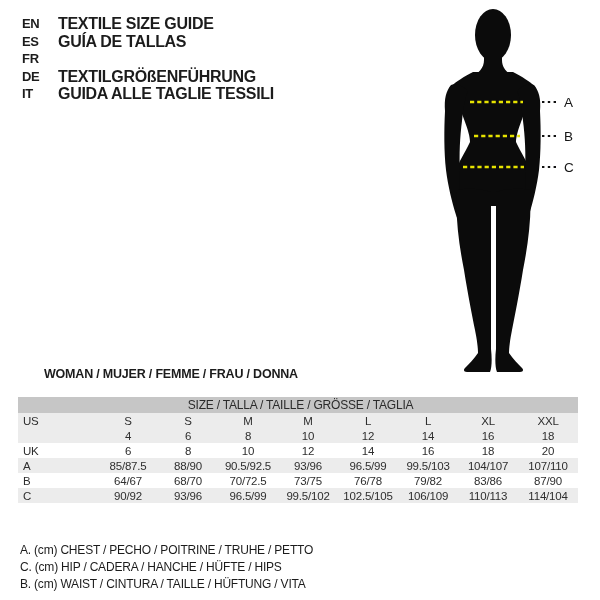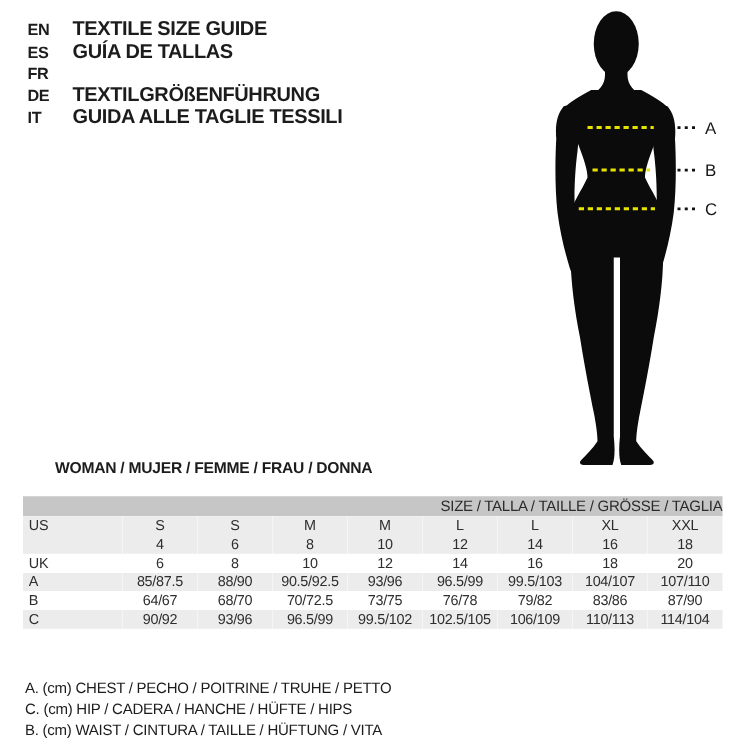--- a/index.html
+++ b/index.html
@@ -18,21 +18,21 @@
   .lbl-a{left:564px;top:95px;}
   .lbl-b{left:564px;top:129px;}
   .lbl-c{left:564px;top:160px;}
   
   .woman-title{position:absolute;left:20px;top:367px;font-size:12.5px;font-weight:bold;letter-spacing:-0.2px;white-space:nowrap;margin-left:24px;}
   
   .size-table{position:absolute;left:18px;top:397px;border-collapse:collapse;table-layout:fixed;width:560px;}
   .size-table td{font-size:11.5px;height:15px;padding:0;text-align:center;color:#2e2e2e;letter-spacing:-0.2px;white-space:nowrap;overflow:hidden;}
   .size-table td.rowlabel{text-align:left;padding-left:5px;}
   .size-table tr.shaded td{background:#ececec;}
-  .size-table td.hdr{background:#c6c6c6;text-align:right;padding-left:5px;height:16px;font-size:12px;color:#2b2b2b;}
+  .size-table td.hdr{background:#c6c6c6;text-align:center;padding-left:5px;height:16px;font-size:12px;color:#2b2b2b;}
   
   .legend{position:absolute;left:20px;top:542px;}
   .legend-line{display:block;font-size:12px;font-weight:normal;line-height:17px;letter-spacing:-0.2px;white-space:nowrap;}
 </style>
 </head>
 <body>
 
 <div class="canvas">
 
   <div class="langs">

